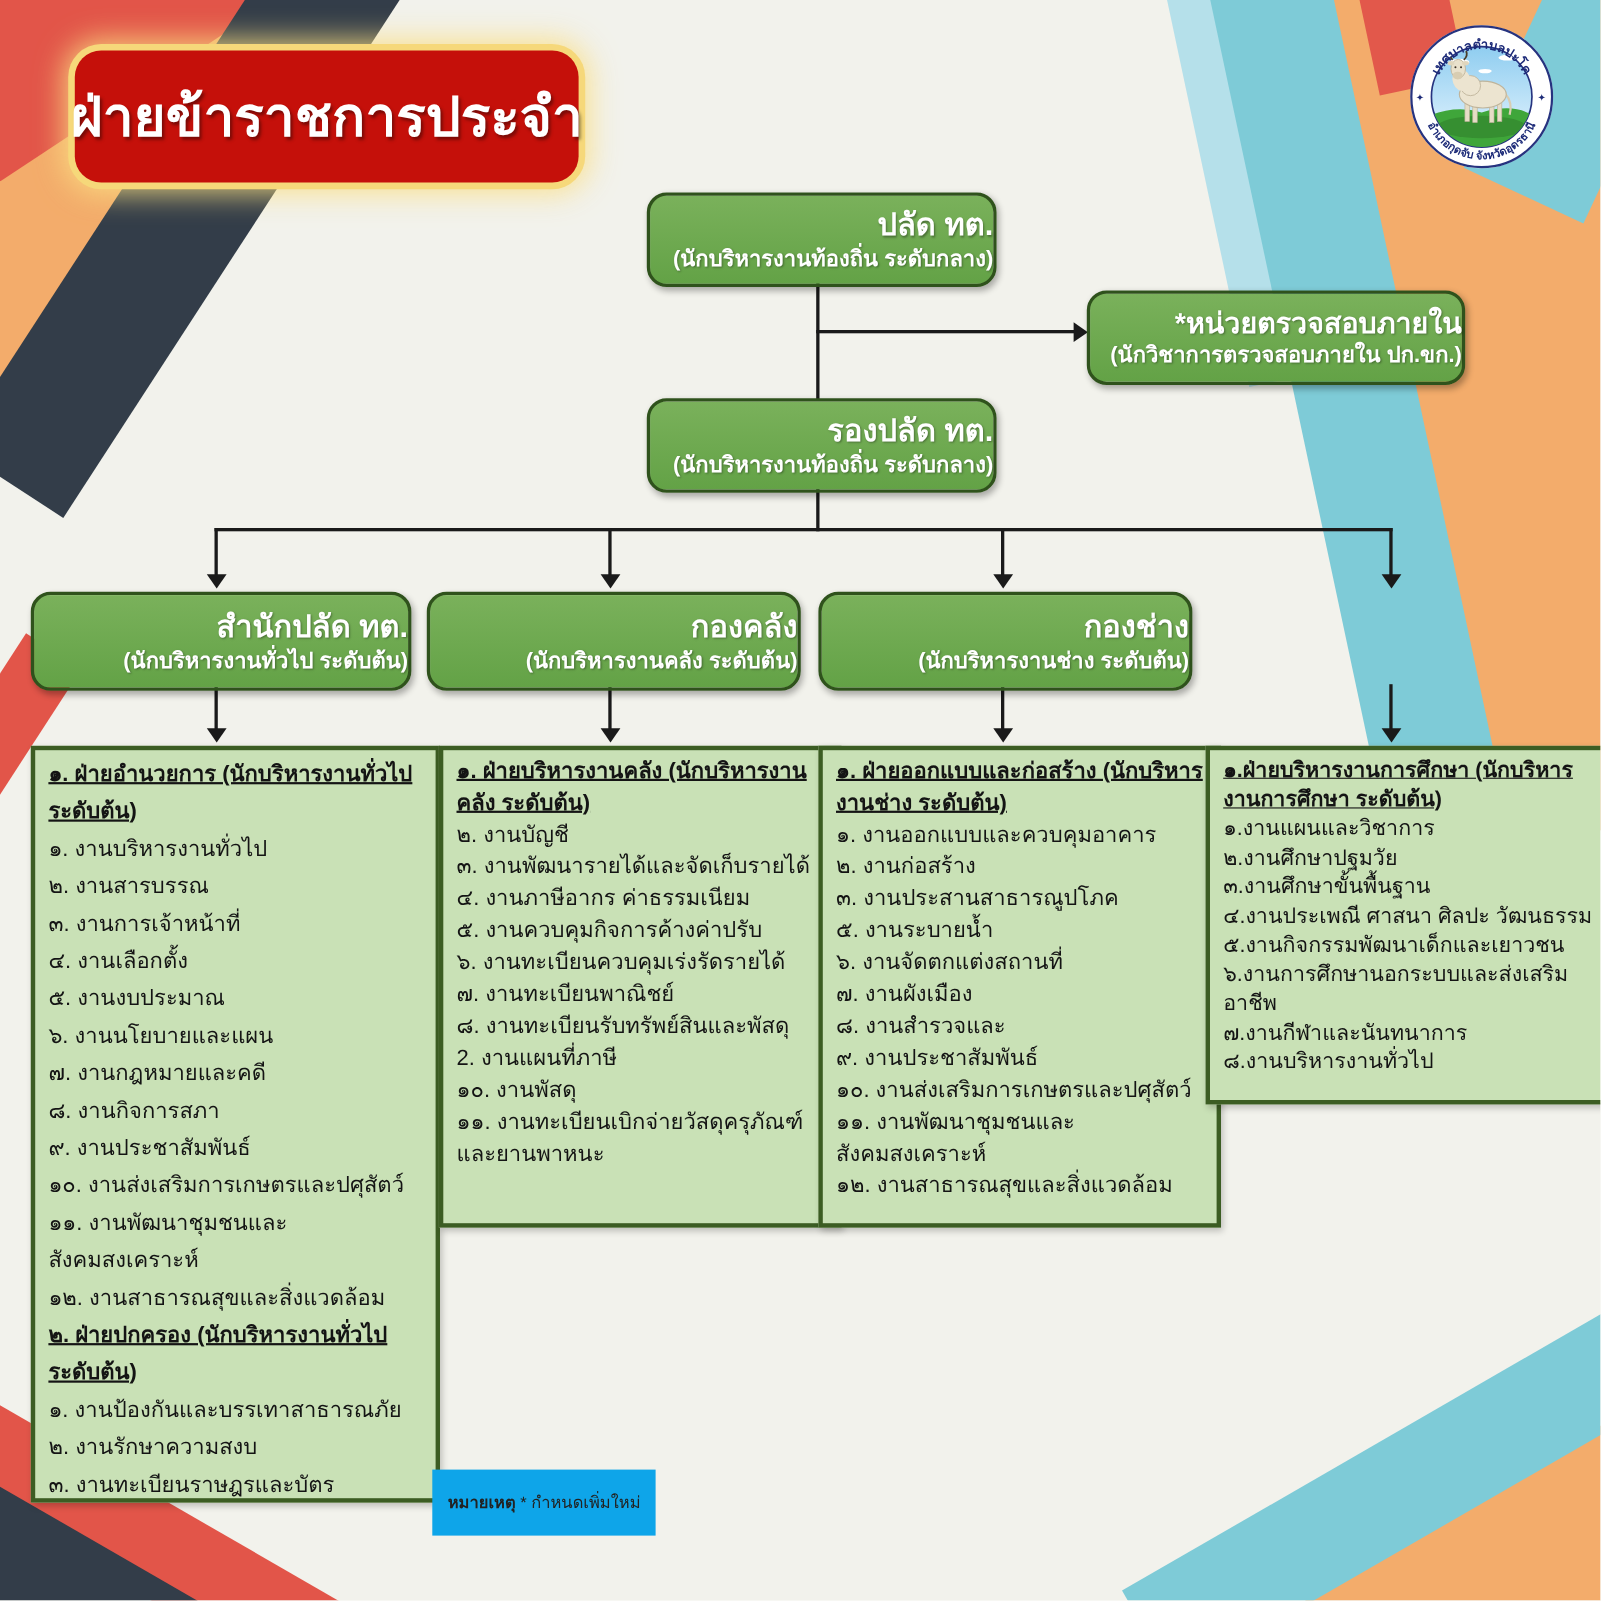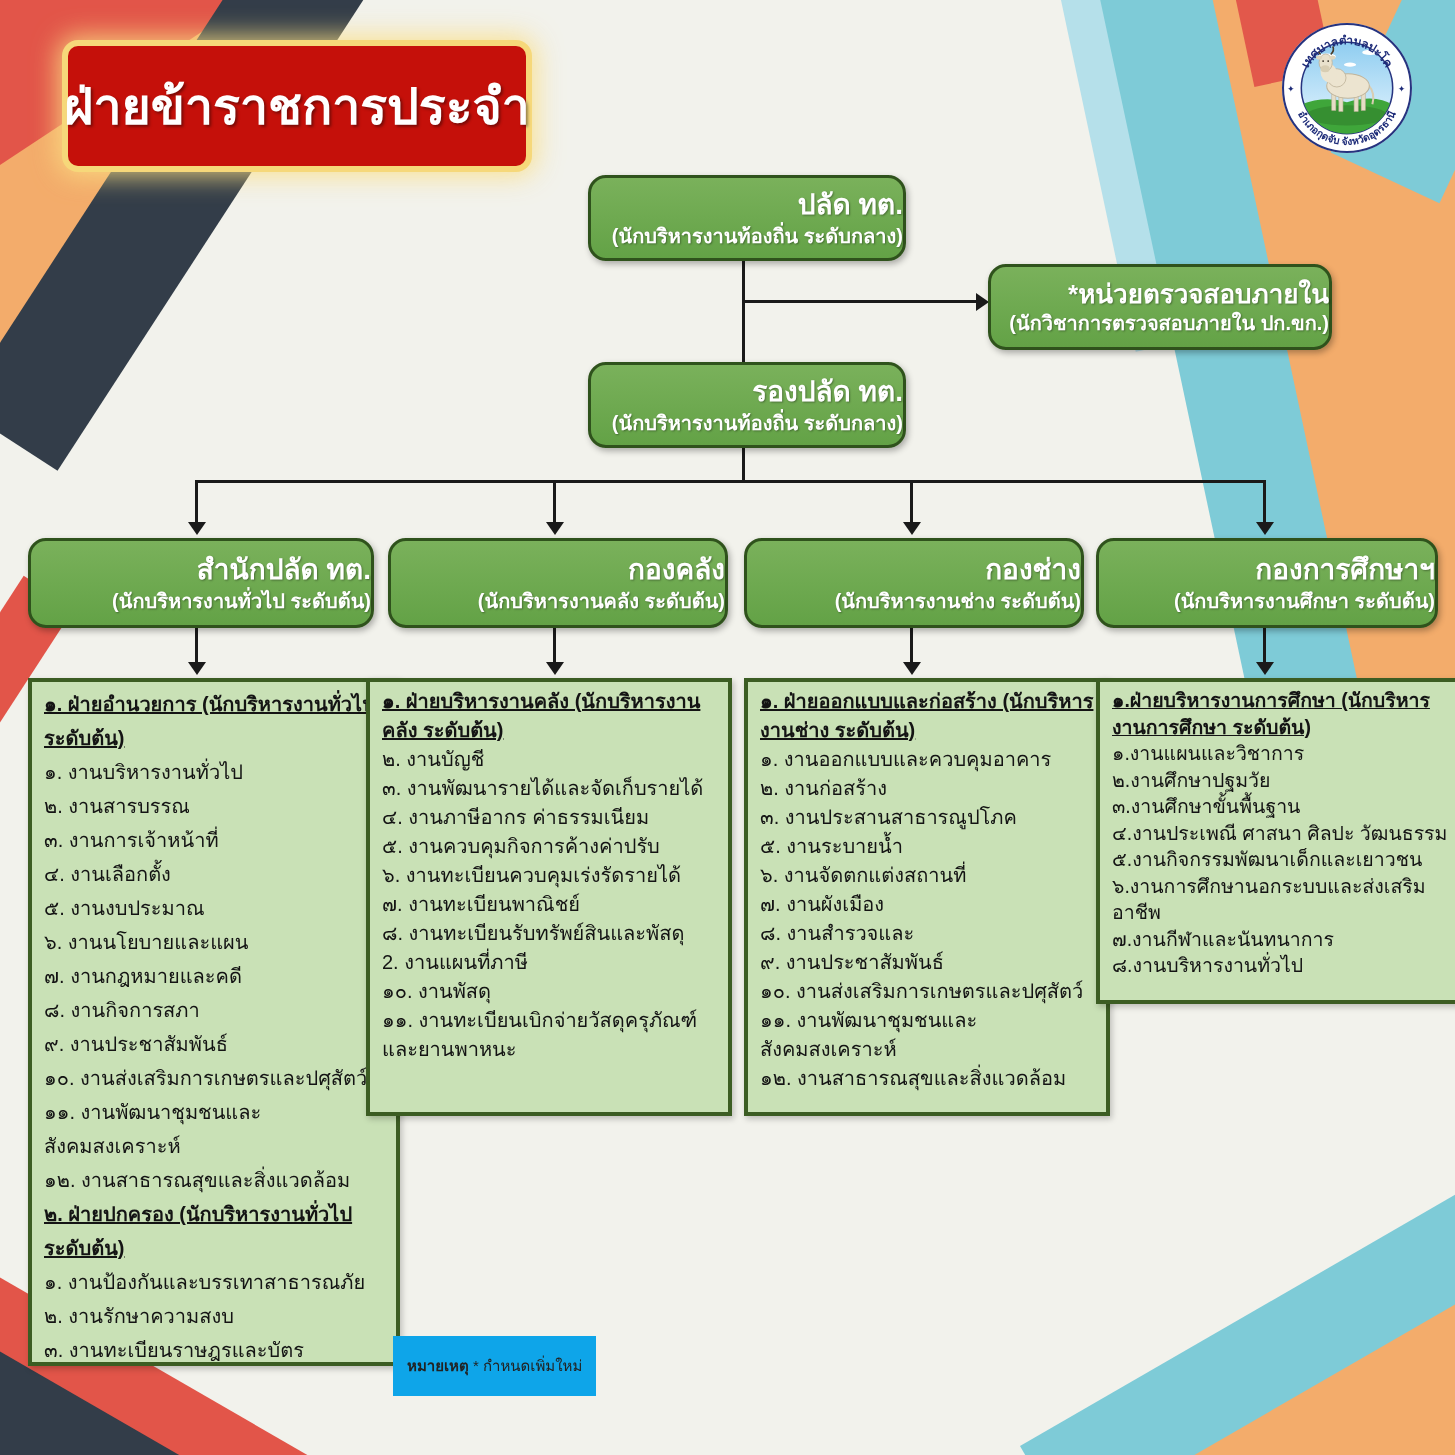--- a/index.html
+++ b/index.html
@@ -2,21 +2,21 @@
 <html><head>
 <meta charset="utf-8">
 <style>
   html,body{margin:0;padding:0;}
   .stage{position:relative;width:1455px;height:1455px;overflow:hidden;background:#f2f2ec;
          font-family:"Liberation Sans","DejaVu Sans",sans-serif;}
   .stripe{position:absolute;}
   .layer{position:absolute;inset:0;}
   
   .badge{position:absolute;left:68px;top:46px;width:458px;height:120px;background:#c5100a;
-         border-radius:10px;display:flex;align-items:center;justify-content:center;
+         border-radius:24px;display:flex;align-items:center;justify-content:center;
          box-shadow:0 0 0 6px #f6d87a, 0 0 26px 10px rgba(250,222,130,.85);}
   .badge-text{color:#fff;font-weight:bold;font-size:50px;text-shadow:2px 2px 3px rgba(0,0,0,.4);white-space:nowrap;}
   
   .node{position:absolute;background:linear-gradient(180deg,#7ab15b,#63a246);
         border:3px solid #2f521c;border-radius:18px;color:#fff;display:flex;flex-direction:column;
         justify-content:center;align-items:flex-end;text-align:center;
         box-shadow:2px 3px 6px rgba(0,0,0,.3);text-shadow:1px 1px 2px rgba(0,0,0,.35);}
   .node-title{font-size:28px;font-weight:bold;line-height:1.3;}
   .node-sub{font-size:20px;font-weight:bold;line-height:1.25;}
   
@@ -155,24 +155,20 @@
       <div class="node-sub">(นักบริหารงานทั่วไป ระดับต้น)</div>
     </div>
     <div class="node" style="left:388px;top:538px;width:334px;height:84px;">
       <div class="node-title">กองคลัง</div>
       <div class="node-sub">(นักบริหารงานคลัง ระดับต้น)</div>
     </div>
     <div class="node" style="left:744px;top:538px;width:334px;height:84px;">
       <div class="node-title">กองช่าง</div>
       <div class="node-sub">(นักบริหารงานช่าง ระดับต้น)</div>
     </div>
-    <div class="node" style="left:1096px;top:538px;width:336px;height:84px;">
-      <div class="node-title">กองการศึกษาฯ</div>
-      <div class="node-sub">(นักบริหารงานศึกษา ระดับต้น)</div>
-    </div>
 
     <div class="panel lh-loose" style="left:28px;top:678px;width:340px;height:670px;">
       <div>
         <div class="sec-heading">๑. ฝ่ายอำนวยการ (นักบริหารงานทั่วไป ระดับต้น)</div>
         <div>
 
         <div class="item">๑. งานบริหารงานทั่วไป</div>
             <div class="item">๒. งานสารบรรณ</div>
             <div class="item">๓. งานการเจ้าหน้าที่</div>
             <div class="item">๔. งานเลือกตั้ง</div>
@@ -190,21 +186,21 @@
         <div class="sec-heading">๒. ฝ่ายปกครอง (นักบริหารงานทั่วไป ระดับต้น)</div>
         <div>
 
         <div class="item">๑. งานป้องกันและบรรเทาสาธารณภัย</div>
             <div class="item">๒. งานรักษาความสงบ</div>
             <div class="item">๓. งานทะเบียนราษฎรและบัตร</div>
           </div>
       </div>
     </div>
 
-    <div class="panel lh-tight" style="left:366px;top:678px;width:334px;height:420px;">
+    <div class="panel lh-tight" style="left:399px;top:678px;width:334px;height:420px;">
       <div>
         <div class="sec-heading">๑. ฝ่ายบริหารงานคลัง (นักบริหารงานคลัง ระดับต้น)</div>
         <div>
 
             <div class="item">๒. งานบัญชี</div>
             <div class="item">๓. งานพัฒนารายได้และจัดเก็บรายได้</div>
             <div class="item">๔. งานภาษีอากร ค่าธรรมเนียม</div>
             <div class="item">๕. งานควบคุมกิจการค้างค่าปรับ</div>
             <div class="item">๖. งานทะเบียนควบคุมเร่งรัดรายได้</div>
             <div class="item">๗. งานทะเบียนพาณิชย์</div>

